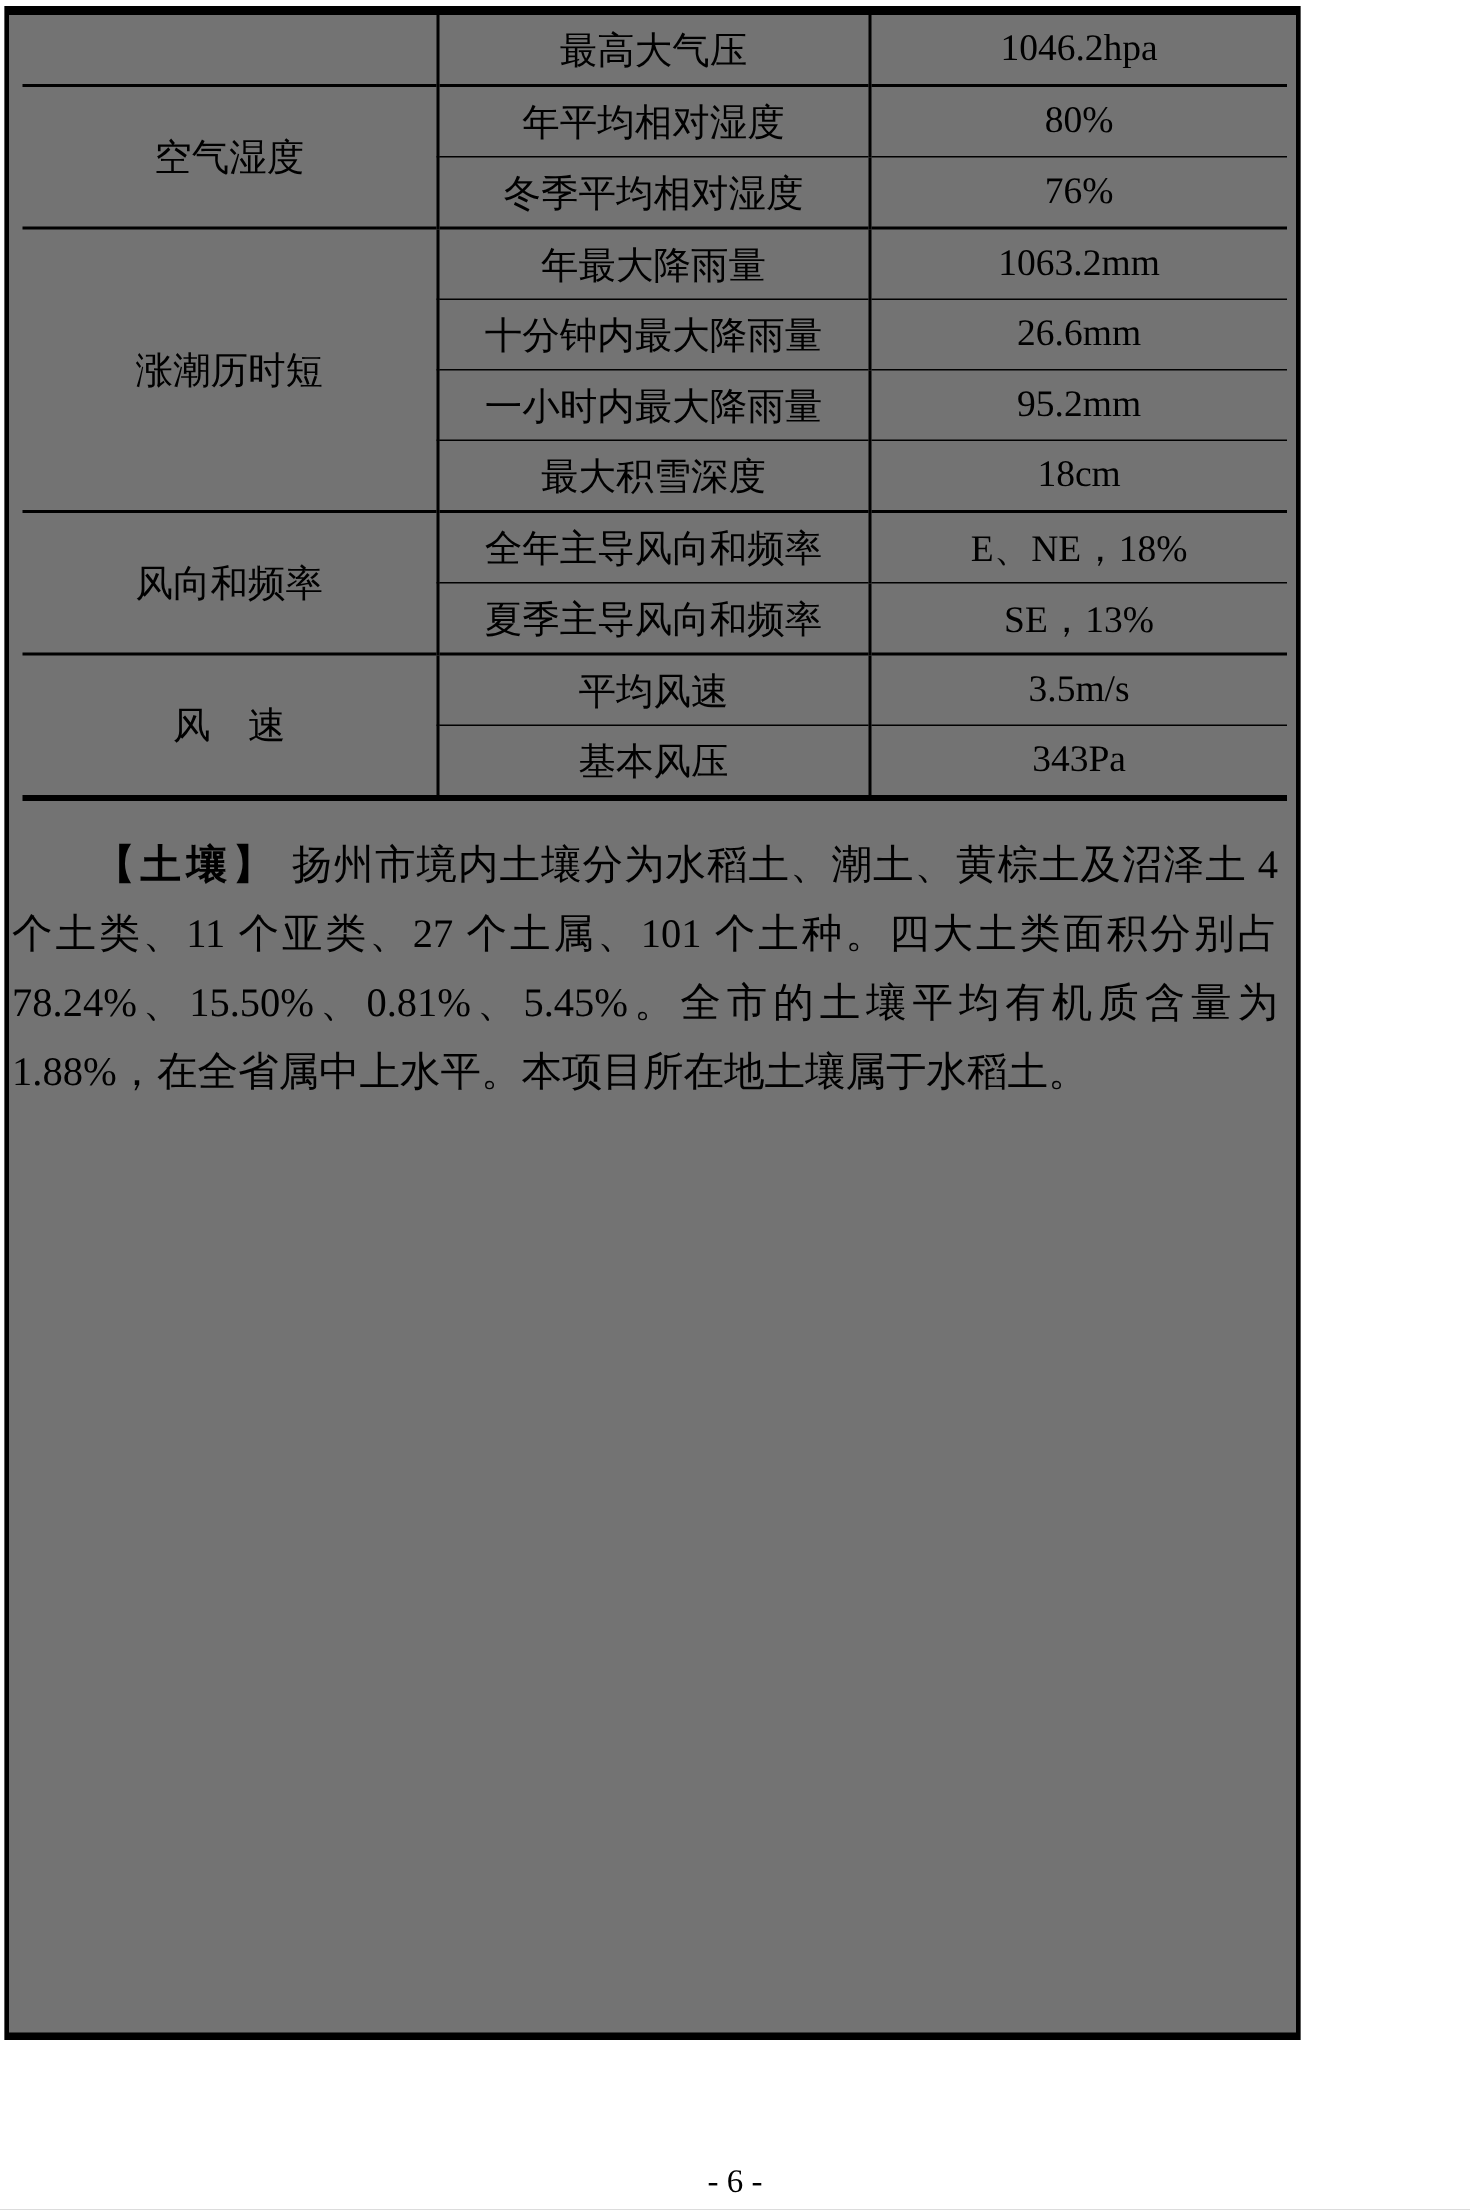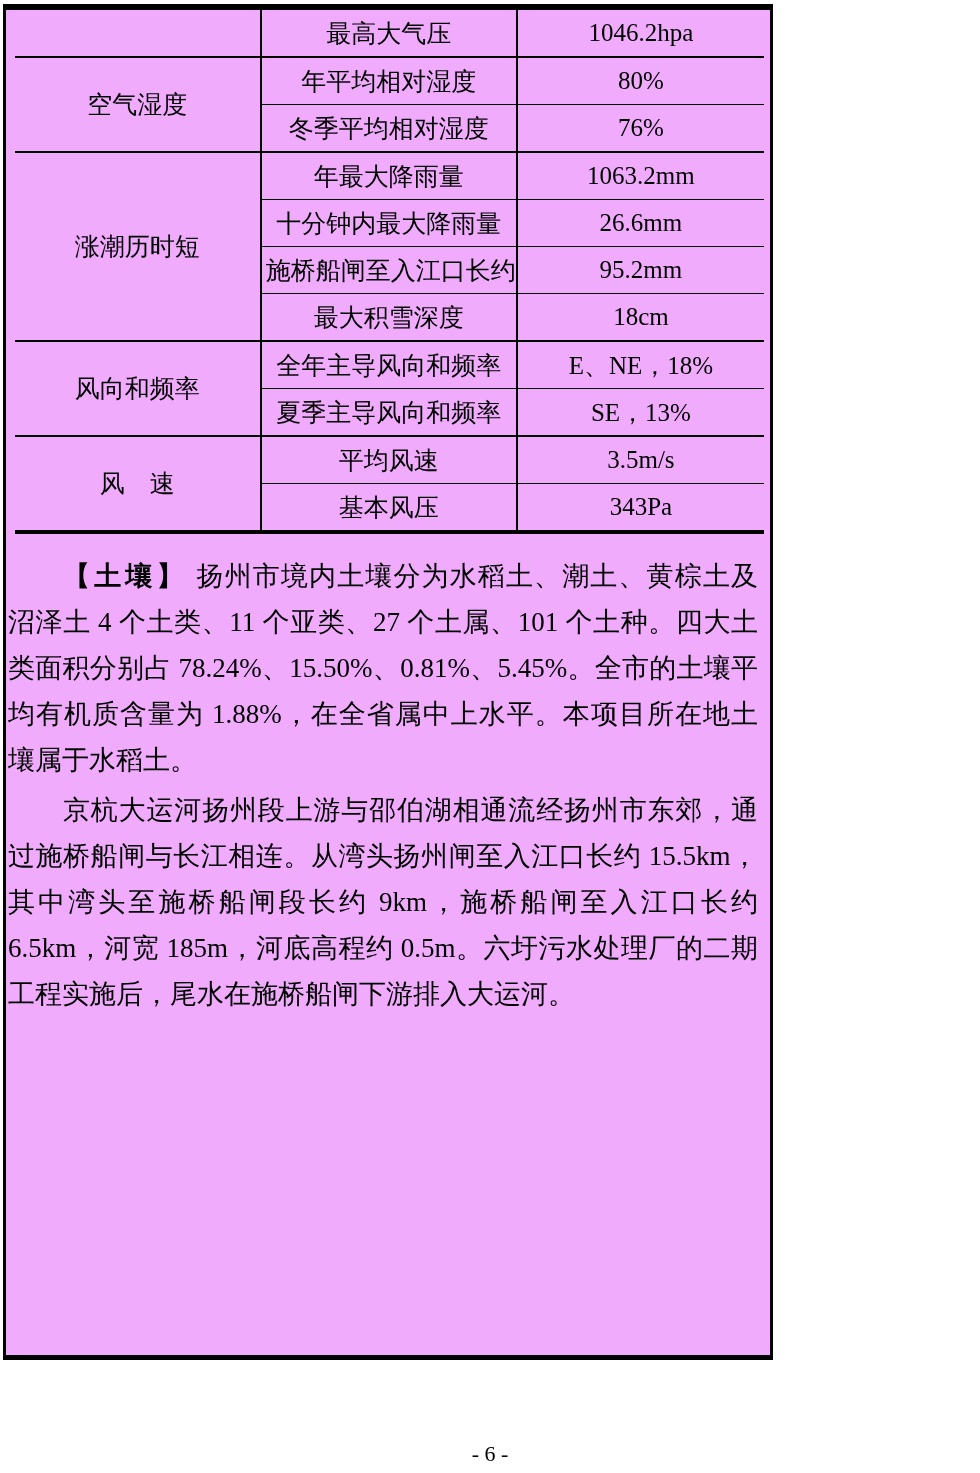--- a/index.html
+++ b/index.html
@@ -12,27 +12,27 @@
     width: 980px;
     height: 1473px;
     font-family: "Liberation Serif", "DejaVu Serif", serif;
     color: #000000;
     overflow: hidden;
   }
   .page-frame {
     position: absolute;
     left: 3px;
     top: 4px;
-    width: 770px;
+    width: 864px;
     height: 1356px;
     box-sizing: border-box;
     border: 3px solid #000000;
     border-top-width: 6px;
     border-bottom-width: 5px;
-    background: #f0abfc;
+    background: #737373;
   }
   table.climate {
     border-collapse: collapse;
     table-layout: fixed;
     width: calc(100% - 15px);
     margin: 0 6px 0 9px;
     border-bottom: 4px solid #000000;
     font-size: 25px;
   }
   table.climate td {
@@ -100,21 +100,21 @@
         <tr>
           <td rowspan="4" class="col-header group-top">涨潮历时短</td>
           <td class="col-label group-top">年最大降雨量</td>
           <td class="col-value group-top">1063.2mm</td>
         </tr>
         <tr>
           <td class="col-label inner-top">十分钟内最大降雨量</td>
           <td class="col-value inner-top">26.6mm</td>
         </tr>
         <tr>
-          <td class="col-label inner-top">施桥船闸至入江口长约</td>
+          <td class="col-label inner-top">一小时内最大降雨量</td>
           <td class="col-value inner-top">95.2mm</td>
         </tr>
         <tr>
           <td class="col-label inner-top">最大积雪深度</td>
           <td class="col-value inner-top">18cm</td>
         </tr>
         <tr>
           <td rowspan="2" class="col-header group-top">风向和频率</td>
           <td class="col-label group-top">全年主导风向和频率</td>
           <td class="col-value group-top">E、NE，18%</td>
@@ -130,18 +130,17 @@
         </tr>
         <tr>
           <td class="col-label inner-top">基本风压</td>
           <td class="col-value inner-top">343Pa</td>
         </tr>
       </tbody>
   </table>
 
   <div class="content" id="content-area">
       <p><span class="lead">【土壤】</span>扬州市境内土壤分为水稻土、潮土、黄棕土及沼泽土 4 个土类、11 个亚类、27 个土属、101 个土种。四大土类面积分别占 78.24%、15.50%、0.81%、5.45%。全市的土壤平均有机质含量为 1.88%，在全省属中上水平。本项目所在地土壤属于水稻土。</p>
-      <p>京杭大运河扬州段上游与邵伯湖相通流经扬州市东郊，通过施桥船闸与长江相连。从湾头扬州闸至入江口长约 15.5km，其中湾头至施桥船闸段长约 9km，施桥船闸至入江口长约 6.5km，河宽 185m，河底高程约 0.5m。六圩污水处理厂的二期工程实施后，尾水在施桥船闸下游排入大运河。</p>
     </div>
 
 </div>
 
 <div class="page-number">- 6 -</div>
 
 </body></html>

